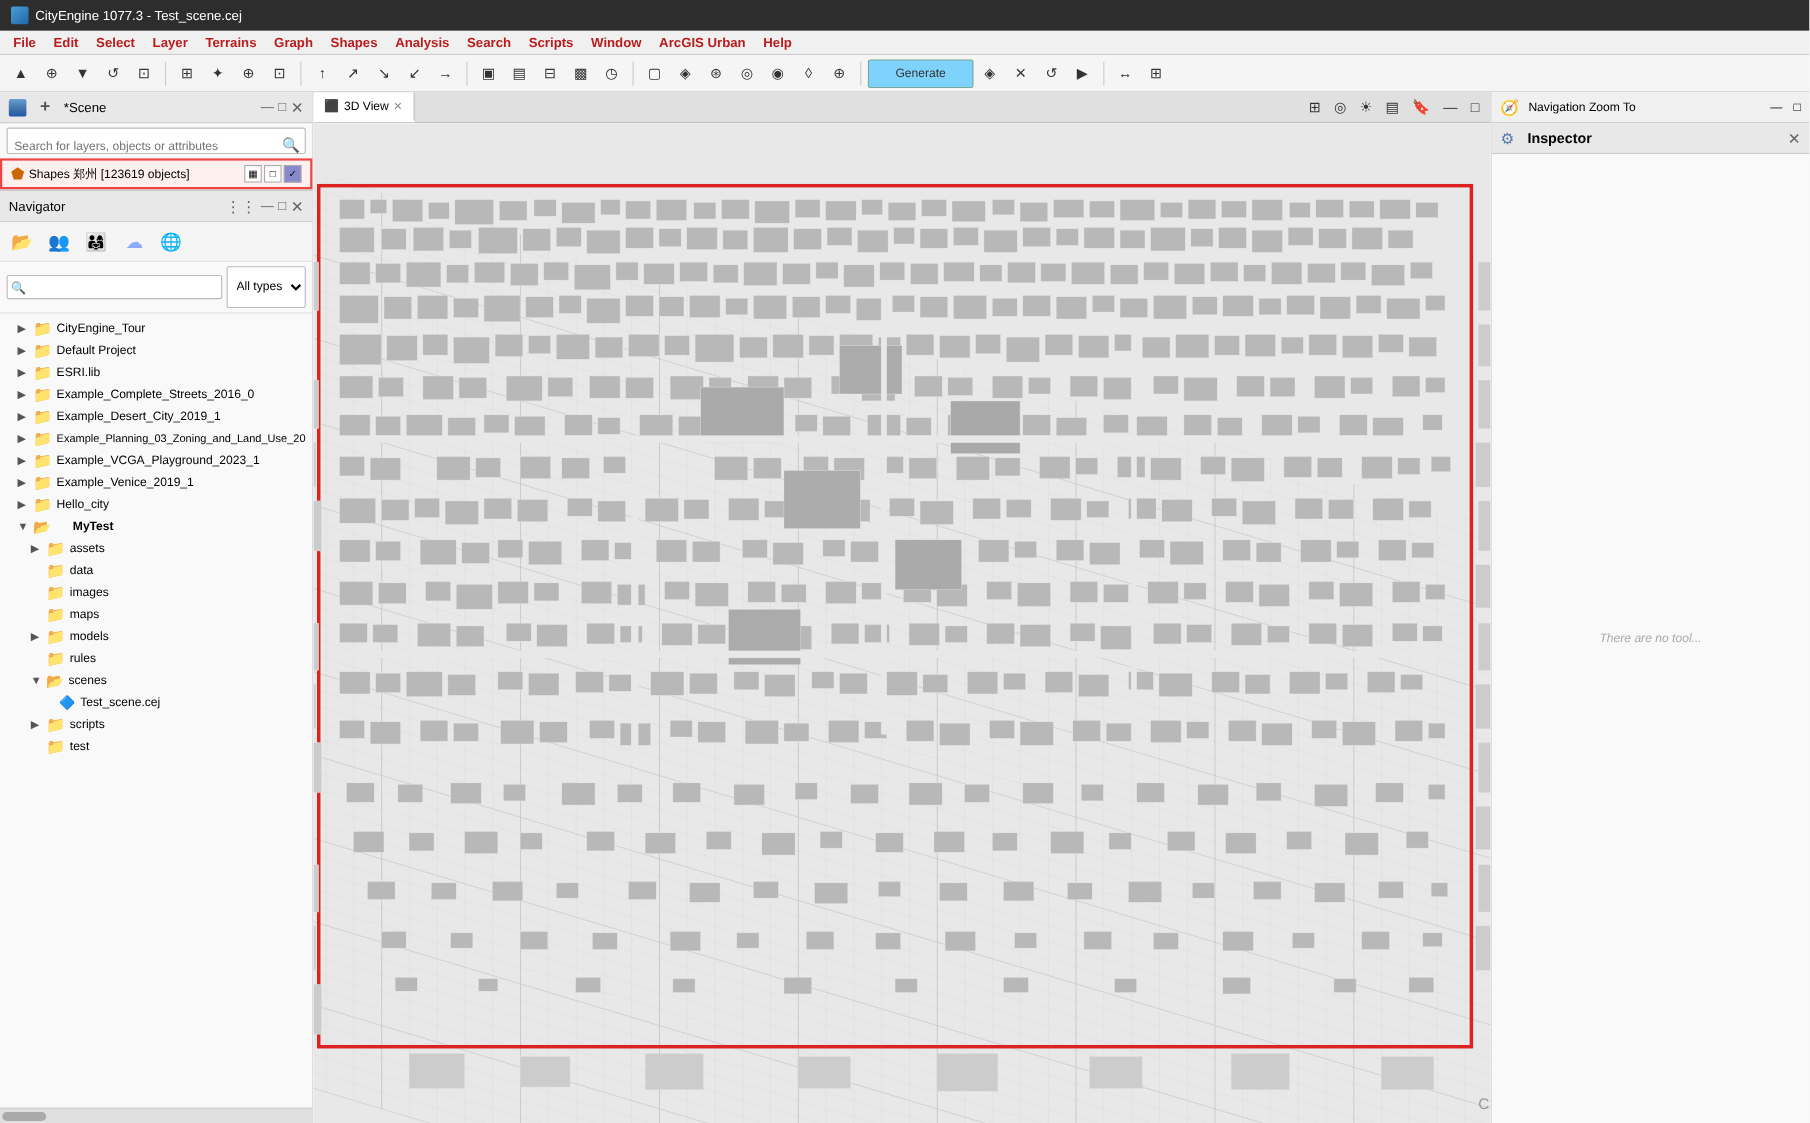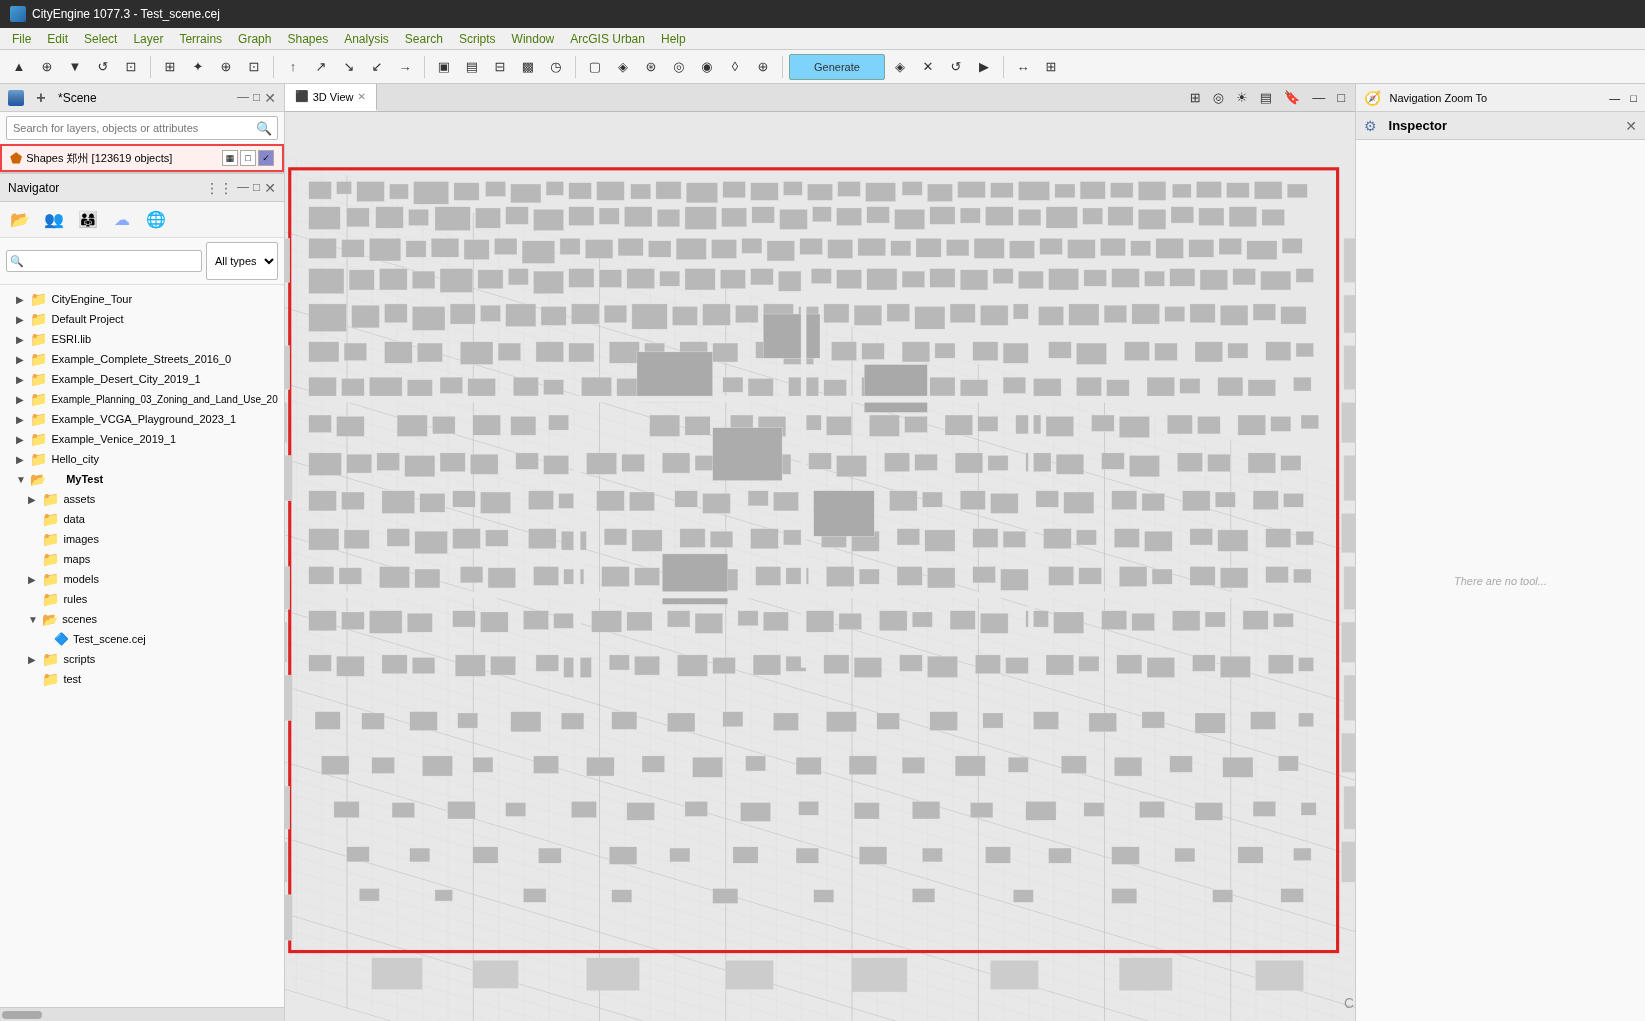--- a/index.html
+++ b/index.html
@@ -27,21 +27,22 @@
       height: 22px;
       display: flex;
       align-items: center;
       border-bottom: 1px solid #ccc;
       padding: 0 4px;
     }
     .menu-item {
       padding: 2px 8px;
       font-size: 12px;
       cursor: pointer;
-      color: #4d7c0f;
+      color: #b91c1c;
+      font-weight: bold;
     }
 
     
     #toolbar {
       background: #f5f5f5;
       height: 34px;
       border-bottom: 1px solid #ccc;
       display: flex;
       align-items: center;
       padding: 0 6px;
@@ -83,21 +84,21 @@
       display: flex;
       align-items: center;
       padding: 0 8px;
       border-bottom: 1px solid #ccc;
       gap: 6px;
     }
     .panel-title { font-size: 12px; font-weight: normal; flex: 1; }
     .panel-close { cursor: pointer; font-size: 14px; color: #666; }
     .scene-search {
       display: flex;
-      align-items: center;
+      align-items: flex-end;
       background: #fff;
       border: 1px solid #bbb;
       margin: 4px 6px;
       height: 24px;
       border-radius: 2px;
     }
     .scene-search input {
       border: none; outline: none; font-size: 11px; flex: 1; padding: 0 6px; background: transparent;
     }
     .scene-search .search-icon-small { color: #888; padding: 0 4px; font-size: 13px; }

